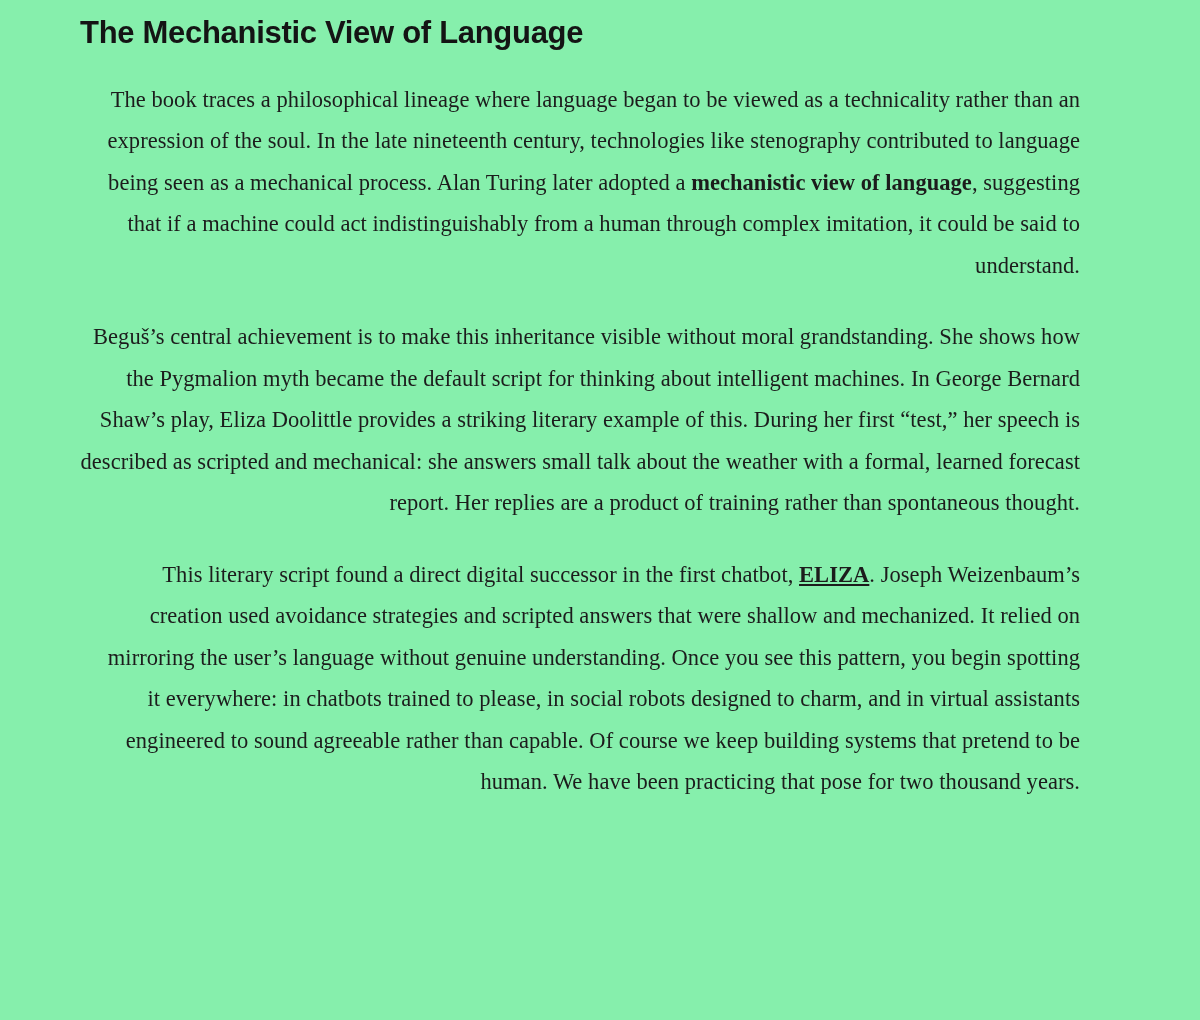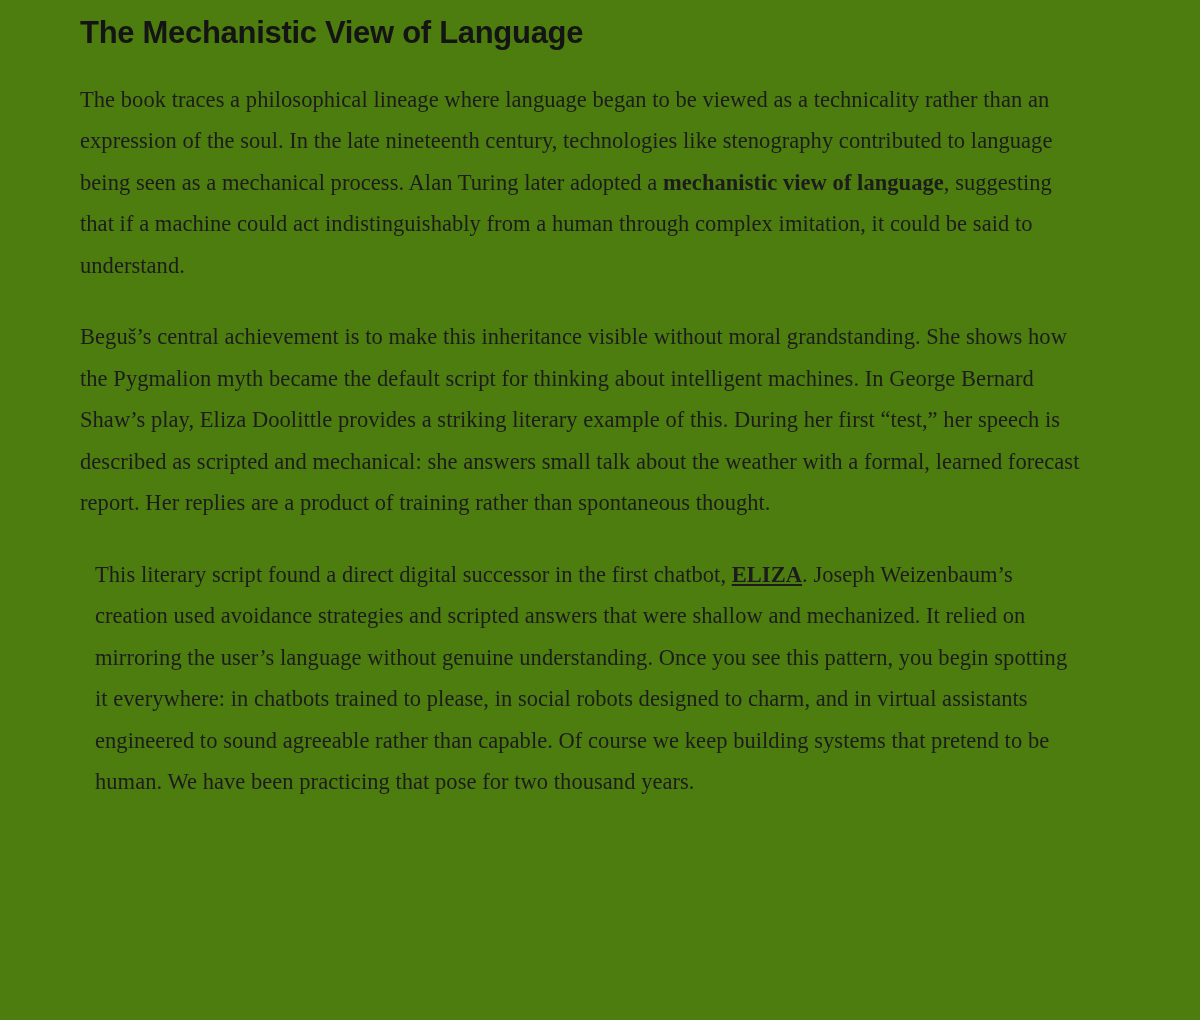--- a/index.html
+++ b/index.html
@@ -12,38 +12,38 @@
     height: 1020px;
     overflow: hidden;
     font-family: "Liberation Serif", serif;
     color: #1a1a1a;
   }
   .page {
     box-sizing: border-box;
     width: 1200px;
     height: 1020px;
     padding: 14px 120px 0 80px;
-    background: #4d7c0f;
+    background: #86efac;
   }
   h1.article-title {
     font-family: "Liberation Sans", sans-serif;
     font-size: 31px;
     line-height: 1.25;
     font-weight: bold;
     letter-spacing: -0.3px;
     color: #141414;
     margin: 0 0 26px 0;
   }
   p.para {
     font-family: "Liberation Serif", serif;
     font-size: 22.5px;
     line-height: 41.5px;
     color: #1c1c1c;
     margin: 0 0 30px 0;
-    text-align: left;
+    text-align: right;
     letter-spacing: 0.05px;
   }
   p.para:last-child {
     margin-bottom: 0;
     margin-left: 15px;
   }
   .bold-span {
     font-weight: bold;
   }
   .link {

